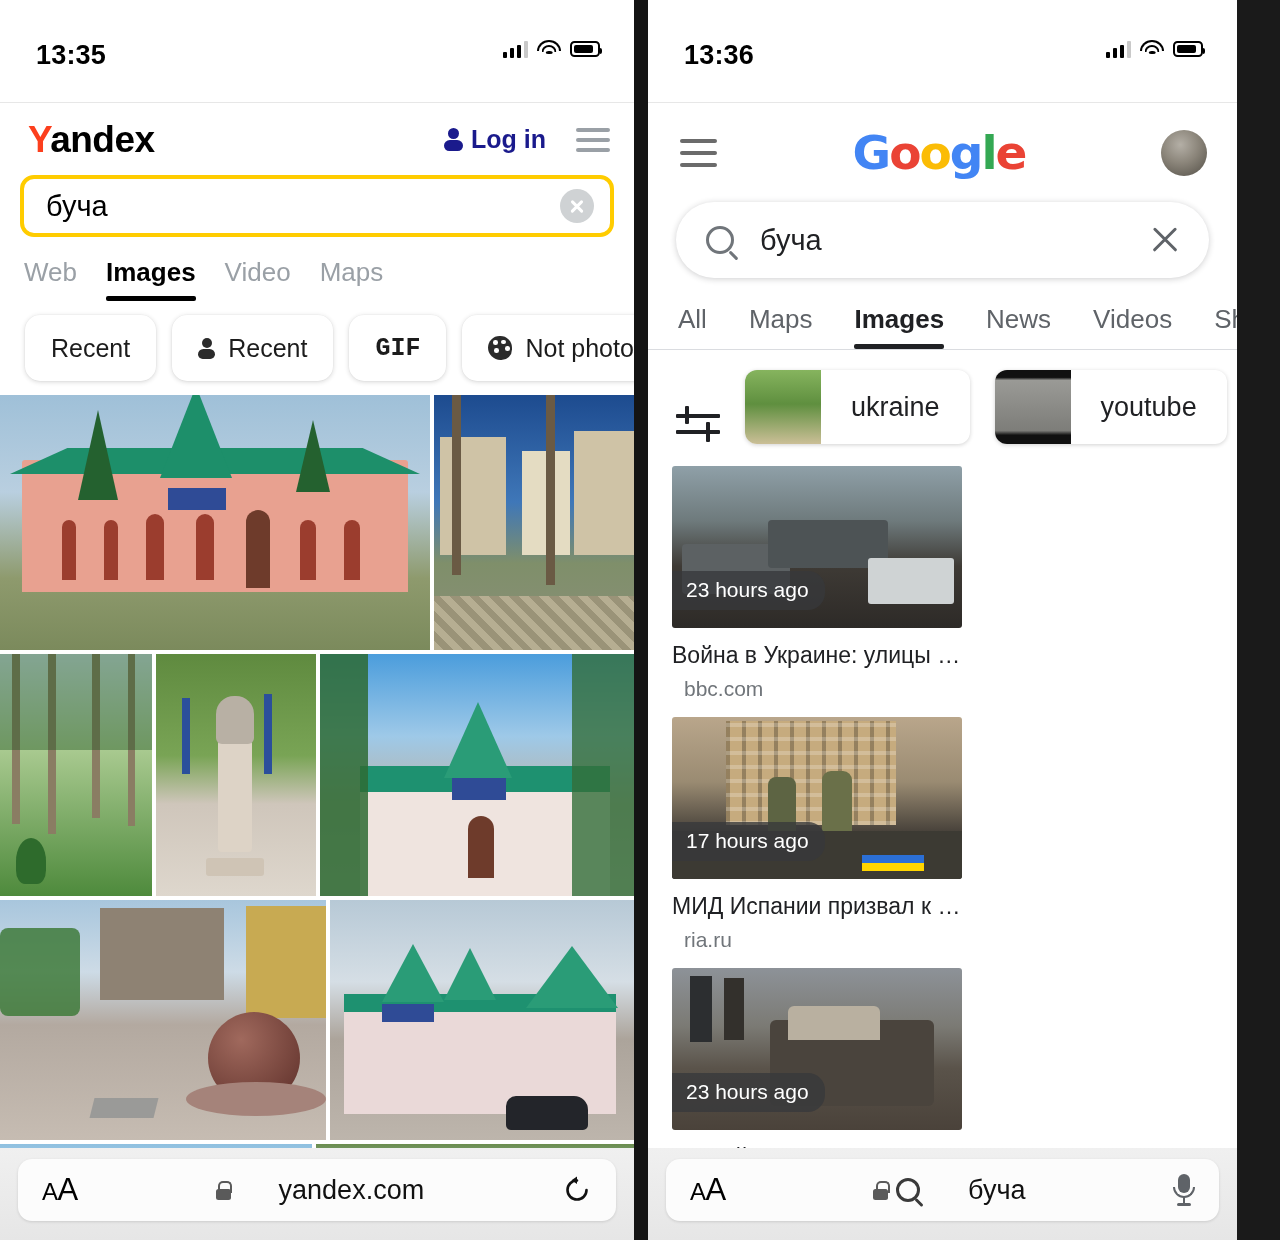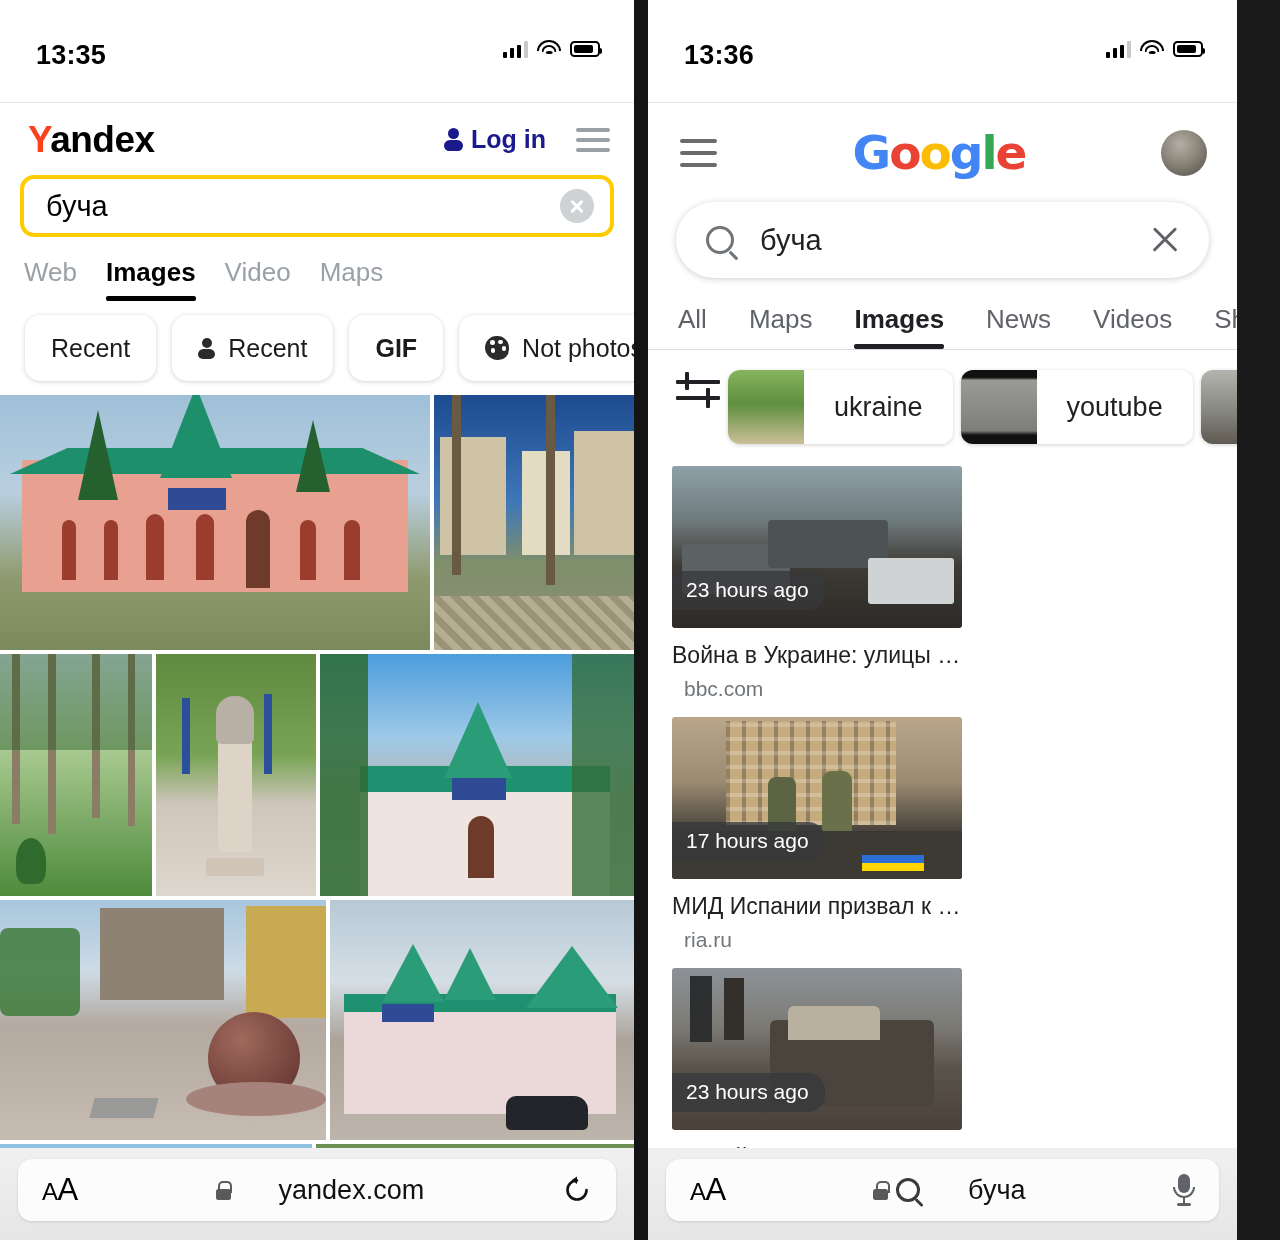--- a/index.html
+++ b/index.html
@@ -65,21 +65,21 @@
   .y-tab { font-size: 26px; color:#9aa0a6; position:relative; padding-bottom: 13px; }
   .y-tab.active { color:#000; font-weight:700; }
   .y-tab.active:after { content:""; position:absolute; left:0; right:0; bottom:0; height:5px; background:#000; border-radius:2px; }
 
   .y-chips { display:flex; gap: 16px; padding: 14px 0 14px 25px; overflow:hidden; }
   .y-chip {
     flex:0 0 auto; height: 66px; background:#fff; border-radius: 15px;
     box-shadow: 0 1px 5px rgba(0,0,0,.16), 0 0 0 .5px rgba(0,0,0,.03);
     display:flex; align-items:center; gap:13px; padding: 0 26px; font-size:25px; color:#1c1c1c; white-space:nowrap;
   }
-  .y-chip.bold { font-weight:700; }
+  .y-chip.bold { font-weight:700;font-family:Liberation Mono, monospace; }
   .ic-person { width:17px; height:21px; position:relative; flex:0 0 17px;}
   .ic-person:before{content:"";position:absolute;left:3.5px;top:0;width:10px;height:10px;border-radius:50%;background:#2b2b2b;}
   .ic-person:after{content:"";position:absolute;left:0;top:11px;width:17px;height:10px;background:#2b2b2b;border-radius:9px 9px 8px 8px;}
   .ic-palette { width:24px;height:24px;border-radius:50% 50% 46% 54%;background:#2b2b2b;position:relative;flex:0 0 24px;}
   .ic-palette i{position:absolute;width:4.6px;height:4.6px;border-radius:50%;background:#fff;}
   .ic-palette i:nth-child(1){left:5px;top:4px;} .ic-palette i:nth-child(2){left:13px;top:3.5px;}
   .ic-palette i:nth-child(3){left:16.5px;top:10px;} .ic-palette i:nth-child(4){left:5.5px;top:12px;}
 
   .y-grid { flex:1; overflow:hidden; display:flex; flex-direction:column; gap:4px; }
   .y-row { display:flex; gap:4px; flex:0 0 auto; }
@@ -106,21 +106,21 @@
   .g-x { width: 32px; height:32px; position:relative; flex:0 0 32px; }
   .g-x:before,.g-x:after{content:"";position:absolute;left:0;top:14px;width:32px;height:3.4px;background:#5f6368;border-radius:2px;}
   .g-x:before{transform:rotate(45deg);} .g-x:after{transform:rotate(-45deg);}
 
   .g-tabs { display:flex; gap: 42px; padding: 26px 0 0 30px; overflow:hidden; white-space:nowrap; }
   .g-tab { font-size: 26px; color:#5f6368; position:relative; padding-bottom: 14px; flex:0 0 auto;}
   .g-tab.active { color:#202124; font-weight:700; }
   .g-tab.active:after{content:"";position:absolute;left:0;right:0;bottom:0;height:5px;background:#202124;border-radius:2px;}
   .g-tabs-sep { height:1px; background:#dadce0; margin:0; }
 
-  .g-related { display:flex; align-items:flex-start; gap: 8px; padding: 20px 0 22px 28px; overflow:hidden;}
+  .g-related { display:flex; align-items:flex-end; gap: 25px; padding: 20px 0 22px 28px; overflow:hidden;}
   .g-tune { width: 44px; height:40px; flex:0 0 44px; position:relative; }
   .g-tune i{position:absolute; background:#202124; border-radius:1px;}
   .g-tune i.h1{left:0;top:10px;width:44px;height:4px;}
   .g-tune i.h2{left:0;top:26px;width:44px;height:4px;}
   .g-tune i.v1{left:9px;top:2px;width:4px;height:18px;}
   .g-tune i.v2{left:30px;top:18px;width:4px;height:20px;}
   .g-rchip { flex:0 0 auto; height: 74px; background:#fff; border-radius: 12px;
     box-shadow: 0 1px 4px rgba(0,0,0,.18); display:flex; align-items:center; overflow:hidden; }
   .g-rchip .thumb { width: 76px; height: 74px; flex:0 0 76px; }
   .g-rchip .lbl { padding: 0 30px; font-size: 27px; color:#202124; white-space:nowrap; }

